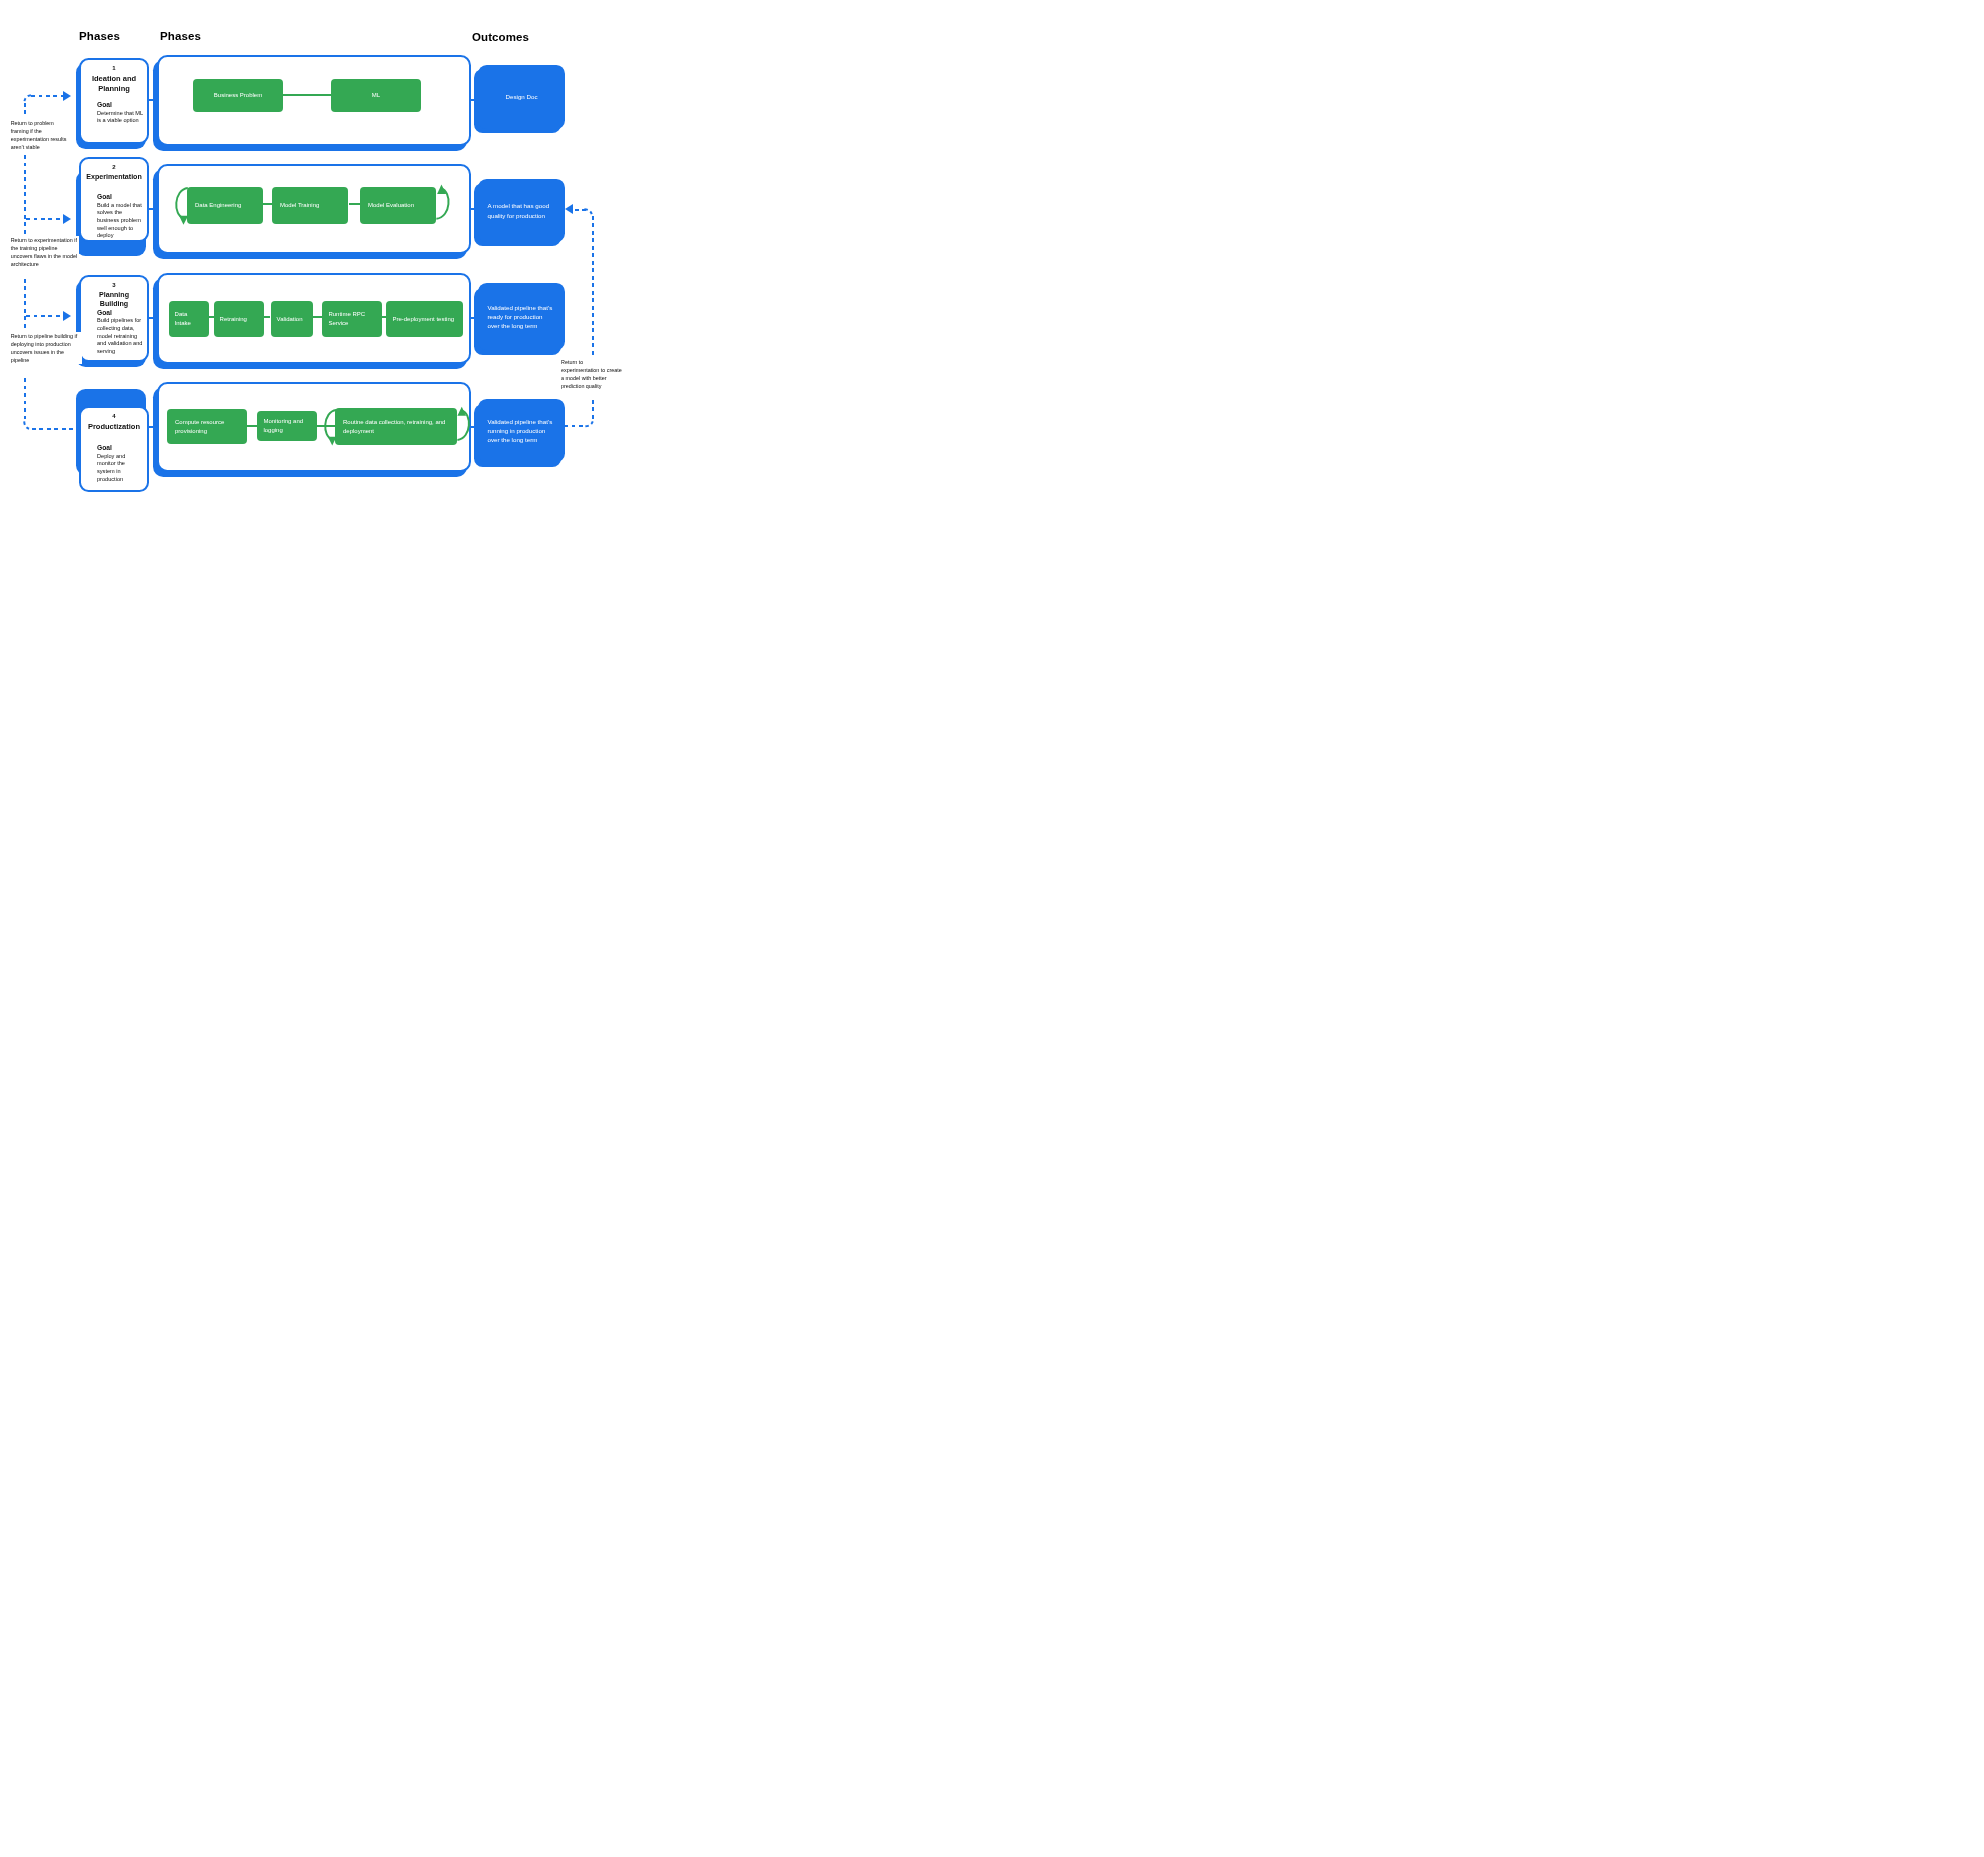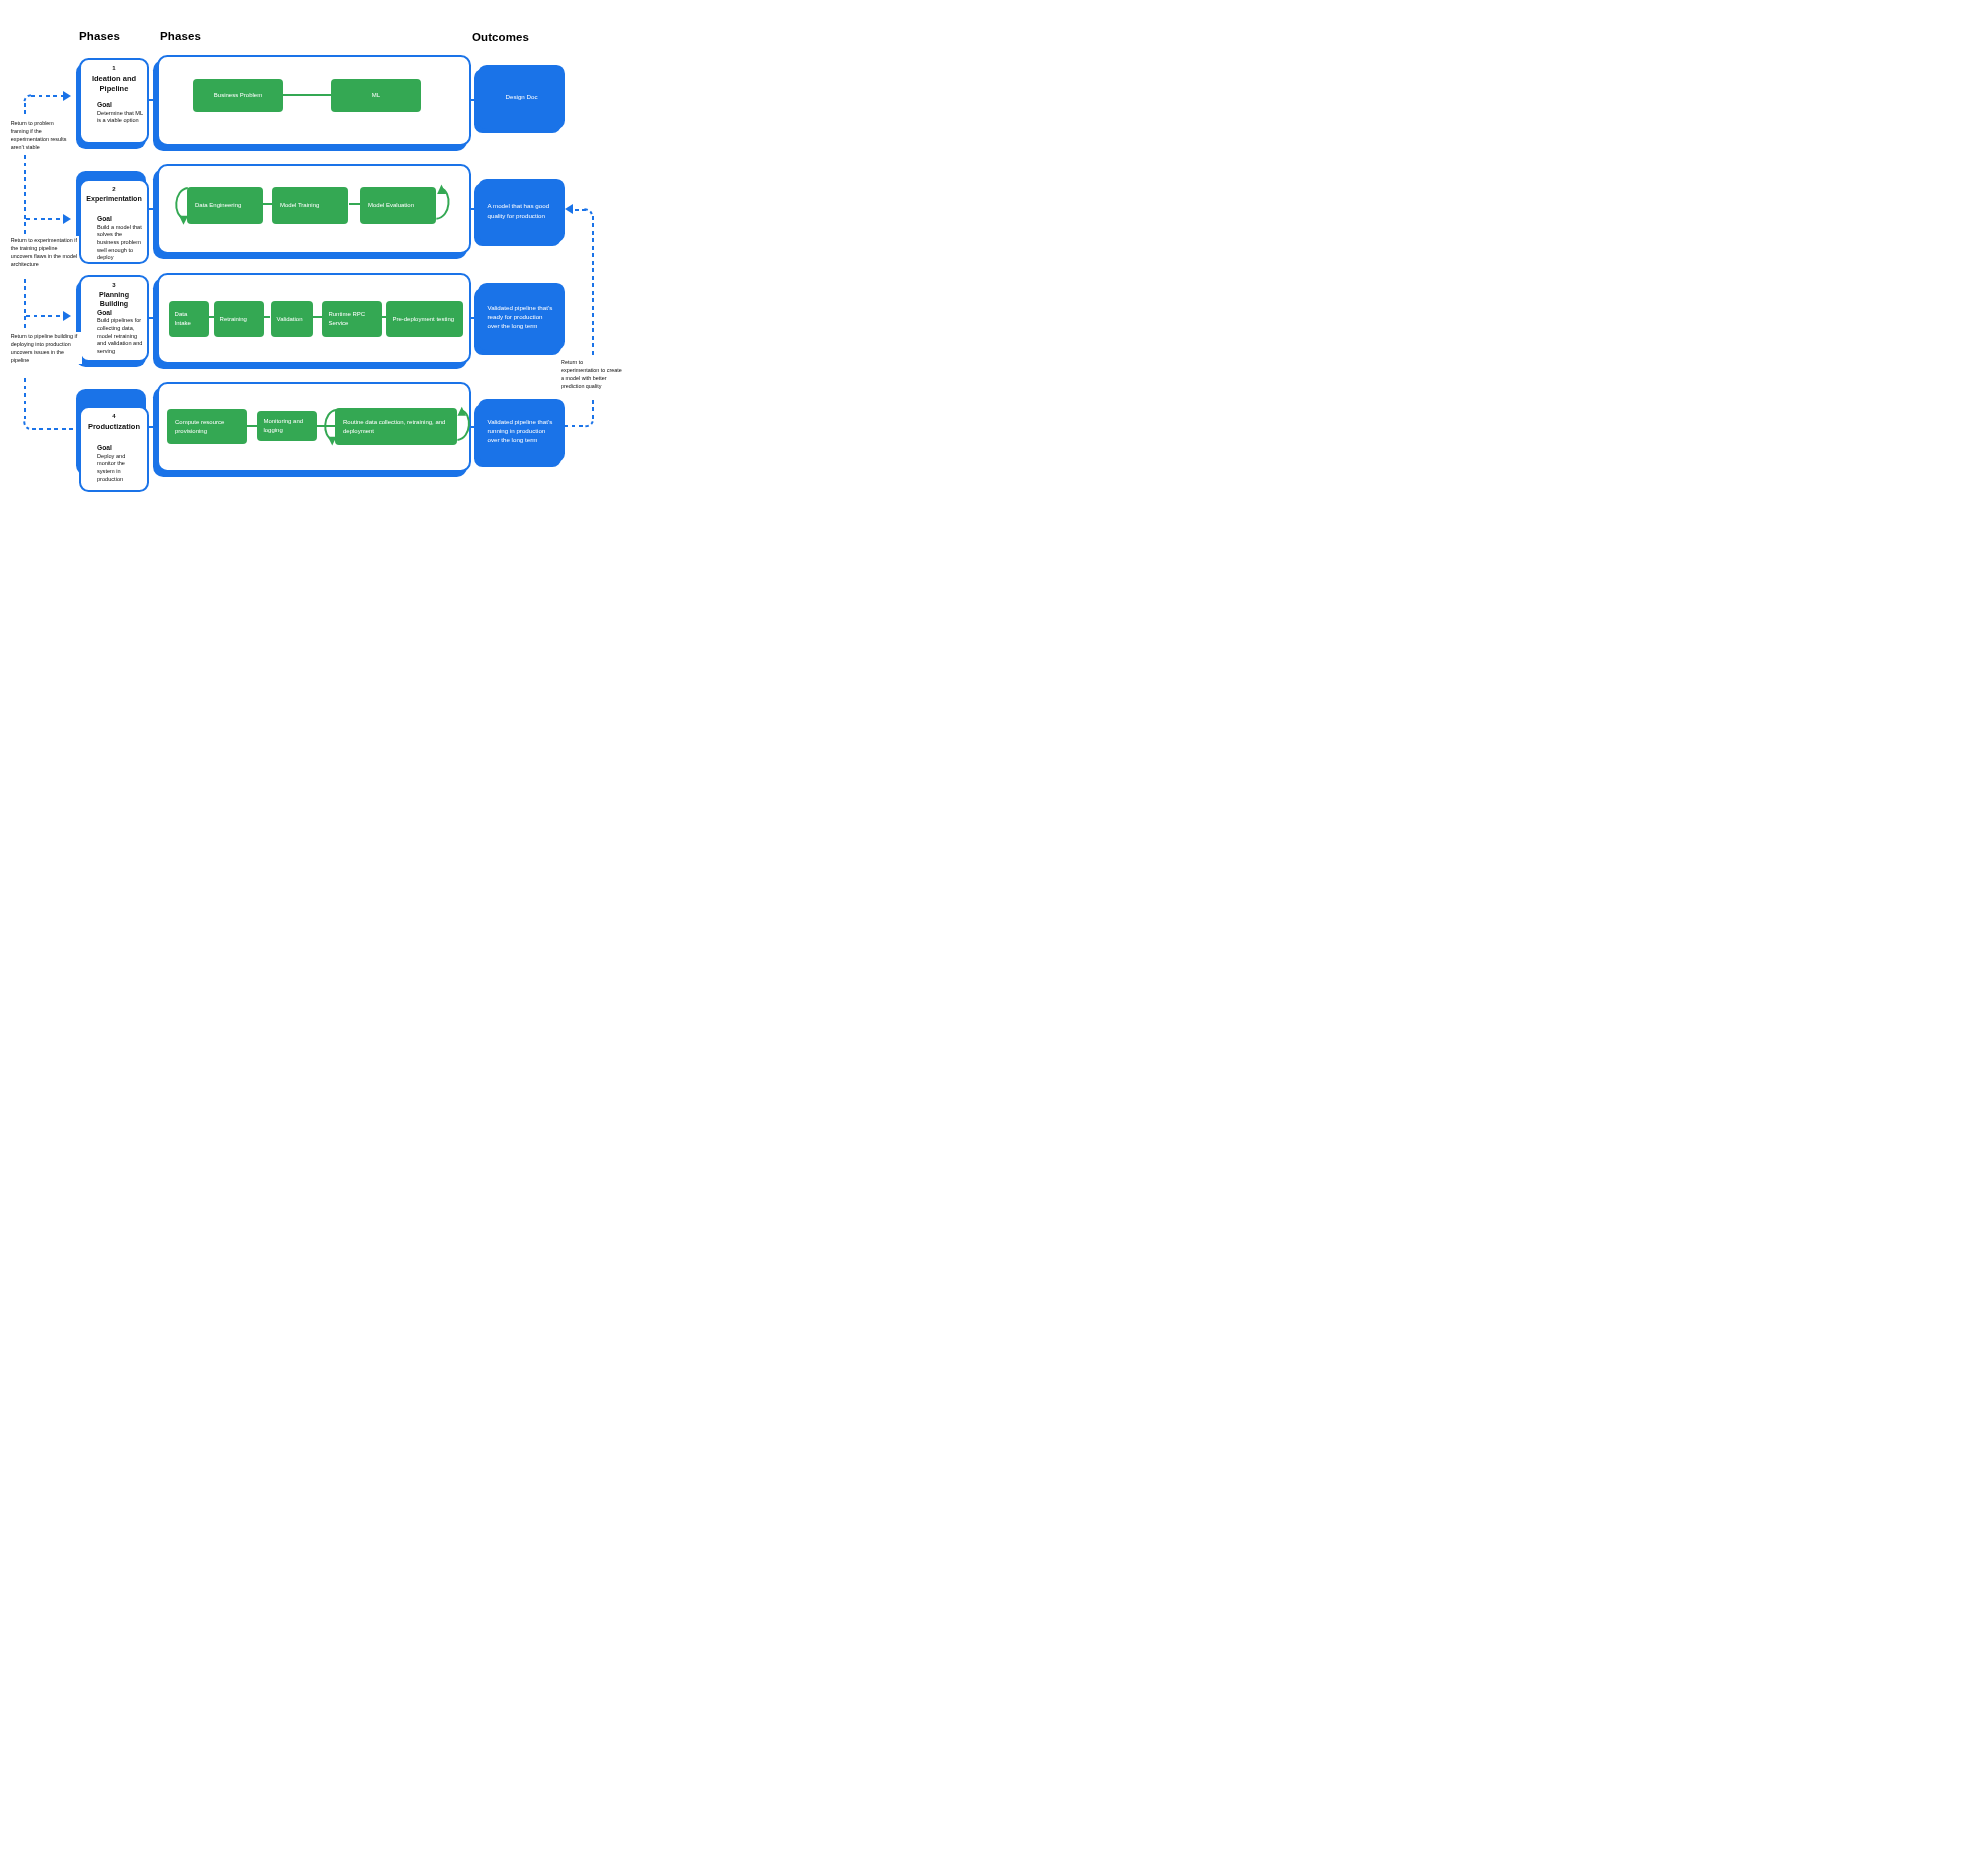--- a/index.html
+++ b/index.html
@@ -41,38 +41,38 @@
 
   <div class="hdr" style="left:79px;top:30px;">Phases</div>
   <div class="hdr" style="left:160px;top:30px;">Phases</div>
   <div class="hdr" style="left:472px;top:31px;text-align:right;">Outcomes</div>
 
   <div class="bshadow" style="left:153px;top:60px;width:314px;height:91px;border-radius:10.3px;"></div>
   <div class="container" style="left:157px;top:55px;width:314px;height:91px;"></div>
   <div class="bshadow" style="left:76px;top:63px;width:70px;height:86px;border-radius:9.5px;"></div>
   <div class="card" style="left:79px;top:58px;width:70px;height:86px;">
     <span class="num">1</span>
-    <span class="title">Ideation and Pipeline</span>
+    <span class="title">Ideation and Planning</span>
     <span class="goal">
       <span class="glabel">Goal</span>
       <span class="gtext">Determine that ML is a viable option</span>
     </span>
   </div>
   <div class="conn-b" style="left:145px;top:99px;width:17.5px;"></div>
   <div class="conn-b" style="left:468px;top:99px;width:16px;"></div>
   <div class="task center" style="left:193px;top:79px;width:90px;height:33px;">Business Problem</div>
   <div class="conn-g" style="left:283px;top:94px;width:48px;"></div>
   <div class="task center" style="left:331px;top:79px;width:90px;height:33px;">ML</div>
   <div class="bshadow" style="left:474px;top:69px;width:87px;height:64px;border-radius:8.7px;"></div>
   <div class="outcome center" style="left:478px;top:65px;width:87px;height:64px;">Design Doc</div>
 
   <div class="bshadow" style="left:153px;top:169px;width:314px;height:90px;border-radius:10.3px;"></div>
   <div class="container" style="left:157px;top:164px;width:314px;height:90px;"></div>
   <div class="bshadow" style="left:76px;top:171px;width:70px;height:85px;border-radius:9.5px;"></div>
-  <div class="card" style="left:79px;top:179px;width:70px;height:85px;">
+  <div class="card" style="left:79px;top:157px;width:70px;height:85px;">
     <span class="num">2</span>
     <span class="title" style="font-size:7.1px;">Experimentation</span>
     <span class="goal" style="top:42%;">
       <span class="glabel">Goal</span>
       <span class="gtext">Build a model that solves the business problem well enough to deploy</span>
     </span>
   </div>
   <div class="conn-b" style="left:145px;top:208px;width:17.5px;"></div>
   <div class="conn-b" style="left:468px;top:208px;width:16px;"></div>
   <div class="task" style="left:187px;top:187px;width:76px;height:37px;">Data Engineering</div>

